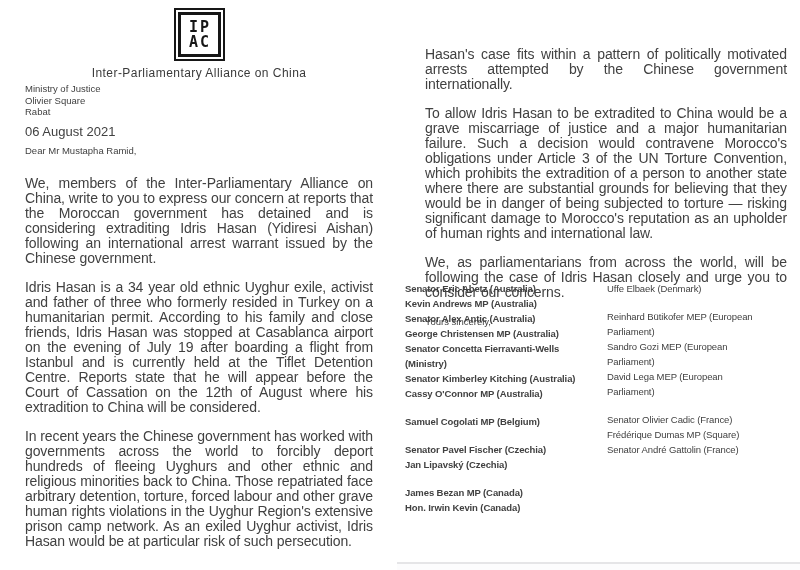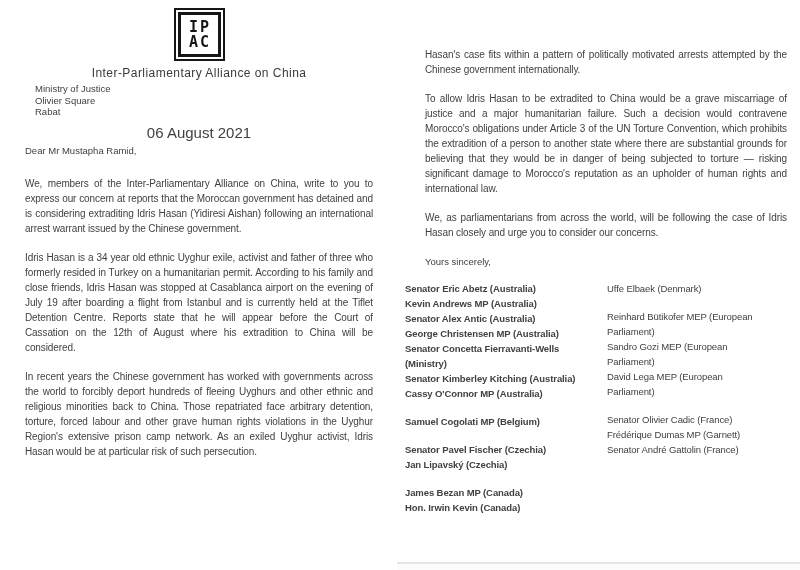--- a/index.html
+++ b/index.html
@@ -10,28 +10,28 @@
   
   .logo-area { position:absolute; left:25px; top:8px; width:348px; text-align:center; }
   .logo-outer { display:inline-block; border:2px solid #161616; padding:2px; background:#fff; }
   .logo-inner {
     border:3px solid #161616; width:37px; height:39px;
     display:flex; flex-direction:column; align-items:center; justify-content:center;
     font-family:"DejaVu Sans Mono", monospace; font-weight:bold; font-size:15px;
     line-height:0.95; letter-spacing:2px; color:#161616; text-indent:2px;
   }
   .org-name { margin-top:5px; font-size:12px; letter-spacing:0.45px; color:#3a3a3a; }
-  .recipient { position:absolute; left:35px; top:83px; font-size:9.5px; line-height:11.5px; }
-  .date-line { position:absolute; left:25px; top:124px; width:348px; text-align:center; font-size:15px; }
+  .recipient { position:absolute; left:25px; top:83px; font-size:9.5px; line-height:11.5px; }
+  .date-line { position:absolute; left:25px; top:124px; width:348px; text-align:left; font-size:13px; }
   .salutation { position:absolute; left:25px; top:145px; font-size:9.5px; }
   
   .col-left-paras  { position:absolute; left:25px;  top:176px; width:348px; }
   .col-right-paras { position:absolute; left:425px; top:47px;  width:362px; }
   .para {
-    margin:0 0 14px 0; text-align:justify; font-size:10px; line-height:15px;
+    margin:0 0 14px 0; text-align:justify; font-size:14px; line-height:15px;
     letter-spacing:-0.1px; color:#414141;
   }
   .closing { margin:0; font-size:9.5px; line-height:15px; }
   
   .sig-col { position:absolute; top:281px; }
   .sig-col.left  { left:405px; width:182px;font-weight:bold; }
   .sig-col.right { left:607px; width:190px; }
   .sig-group { margin:0 0 13px 0; }
   .sig-line { font-size:9.5px; line-height:15px; white-space:nowrap; letter-spacing:-0.1px; }
   
@@ -107,21 +107,21 @@
     <div class="sig-group">
       <div class="sig-line">Reinhard Bütikofer MEP (European</div>
       <div class="sig-line">Parliament)</div>
       <div class="sig-line">Sandro Gozi MEP (European</div>
       <div class="sig-line">Parliament)</div>
       <div class="sig-line">David Lega MEP (European</div>
       <div class="sig-line">Parliament)</div>
     </div>
     <div class="sig-group">
       <div class="sig-line">Senator Olivier Cadic (France)</div>
-      <div class="sig-line">Frédérique Dumas MP (Garnett)</div>
+      <div class="sig-line">Frédérique Dumas MP (Square)</div>
       <div class="sig-line">Senator André Gattolin (France)</div>
     </div>
   </div>
 
   <div class="page-edge"></div>
   <div class="page-below"></div>
 
 </div>
 
 </body></html>

